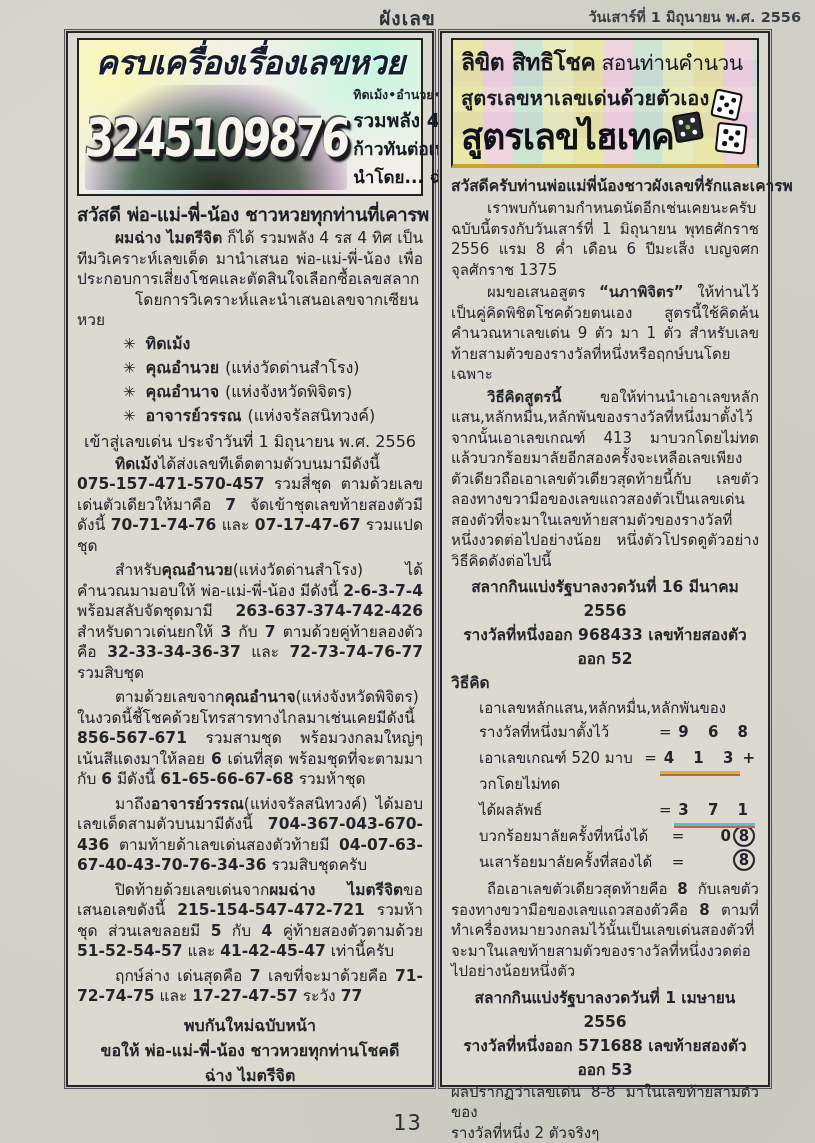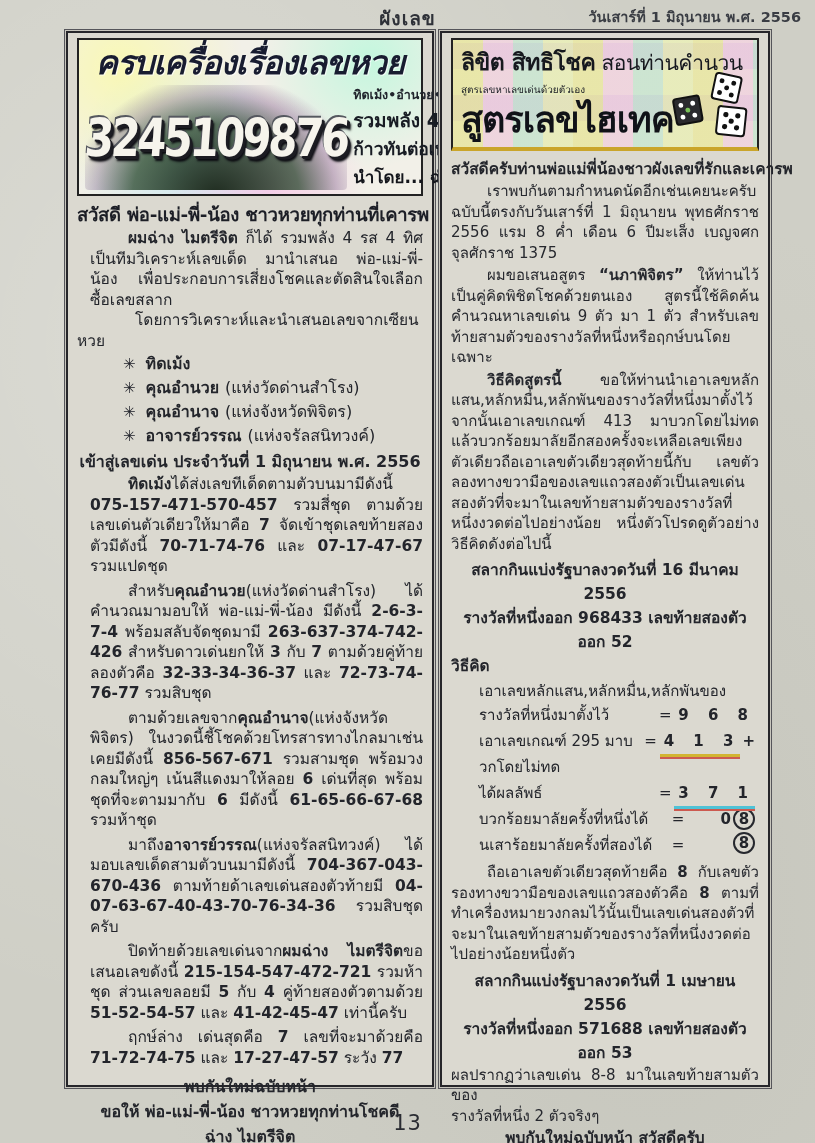--- a/index.html
+++ b/index.html
@@ -59,35 +59,35 @@
   .rh-box {
     border:2px solid #222; border-bottom:4px solid #caa52a; margin:1px 0 6px 0; padding:4px 8px;
     background:
       repeating-linear-gradient(90deg, rgba(228,228,110,.45) 0 30px, rgba(242,186,226,.42) 30px 60px, rgba(158,224,196,.4) 60px 90px, rgba(226,240,150,.45) 90px 120px),
       repeating-linear-gradient(0deg, rgba(255,255,255,0) 0 26px, rgba(196,156,220,.22) 26px 52px),
       #ece8da;
     position:relative;
   }
   .rh-line1 { font-size:21px; color:#16181e; white-space:nowrap; letter-spacing:-.5px; }
   .rh-line1 .big { font-weight:bold; font-size:23px; }
-  .rh-line2 { font-size:10px; font-weight:normal; color:#1a1d24; margin-top:2px; }
+  .rh-line2 { font-size:20px; font-weight:bold; color:#1a1d24; margin-top:2px; }
   .rh-line3 { font-size:36px; font-weight:bold; color:#101218; line-height:46px; letter-spacing:-1px; }
   .rh-dice { position:absolute; right:4px; bottom:4px; }
   
   .t { font-size:15.5px; line-height:20.5px; text-align:justify; color:#23252b; }
-  .t.ind { text-indent:38px;margin-left:13px; }
+  .t.ind { text-indent:38px; }
   .t.ind2 { text-indent:58px; }
   .b { font-weight:bold; }
   .center { text-align:center; }
   .greetL { font-size:18.5px; font-weight:bold; color:#1c1e26; line-height:26px; white-space:nowrap; letter-spacing:-.3px; }
   .experts { margin:1px 0 2px 46px; }
   .expert-row { display:flex; align-items:baseline; font-size:16px; line-height:23px; }
   .expert-star { font-size:15px; margin-right:10px; color:#20222a; }
   .expert-name { font-weight:bold; margin-right:6px; }
-  .date-head { font-weight:bold; font-size:16px; line-height:24px; text-align:center; }
+  .date-head { font-weight:normal; font-size:16px; line-height:24px; text-align:center; }
   .closeL { font-weight:bold; font-size:16px; line-height:25px; text-align:center; }
   
   .rt { font-size:15px; line-height:20.5px; text-align:justify; color:#26282e; }
   .rt.ind { text-indent:36px; }
   .greetR { font-size:15.5px; font-weight:bold; text-align:center; line-height:24px; white-space:nowrap; }
   .draw-head { font-weight:bold; font-size:15.5px; text-align:center; line-height:24px; }
   .method-label { font-weight:bold; font-size:15.5px; line-height:24px; }
   
   .calc { margin:2px 4px 4px 28px; }
   .calc-intro { font-size:15px; line-height:22px; }
@@ -234,21 +234,21 @@
       <div class="calc">
         <div class="calc-intro">เอาเลขหลักแสน,หลักหมื่น,หลักพันของ</div>
         <div class="calc-row">
           <span class="calc-label">รางวัลที่หนึ่งมาตั้งไว้</span>
           <span class="calc-eq">=</span>
           <span class="val-wrap">
               <span class="calc-val">9 6 8</span>
             </span>
         </div>
         <div class="calc-row">
-          <span class="calc-label">เอาเลขเกณฑ์ 295 มาบวกโดยไม่ทด</span>
+          <span class="calc-label">เอาเลขเกณฑ์ 520 มาบวกโดยไม่ทด</span>
           <span class="calc-eq">=</span>
           <span class="val-wrap">
               <span class="calc-val u1">4 1 3</span>
               <span class="plus">+</span>
             </span>
         </div>
         <div class="calc-row">
           <span class="calc-label">ได้ผลลัพธ์</span>
           <span class="calc-eq">=</span>
           <span class="val-wrap">

